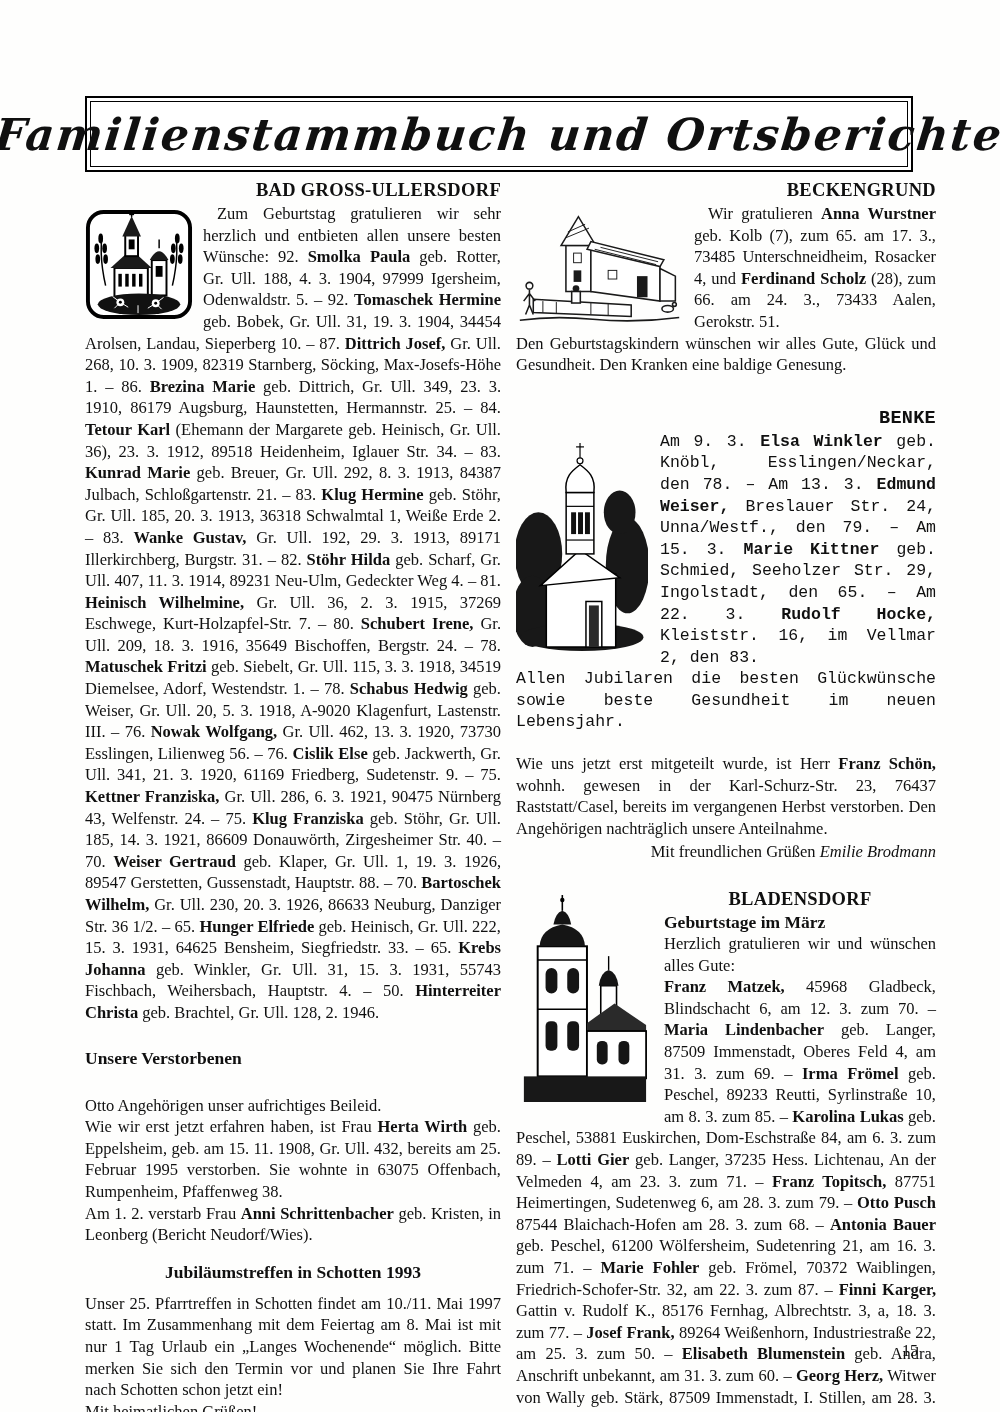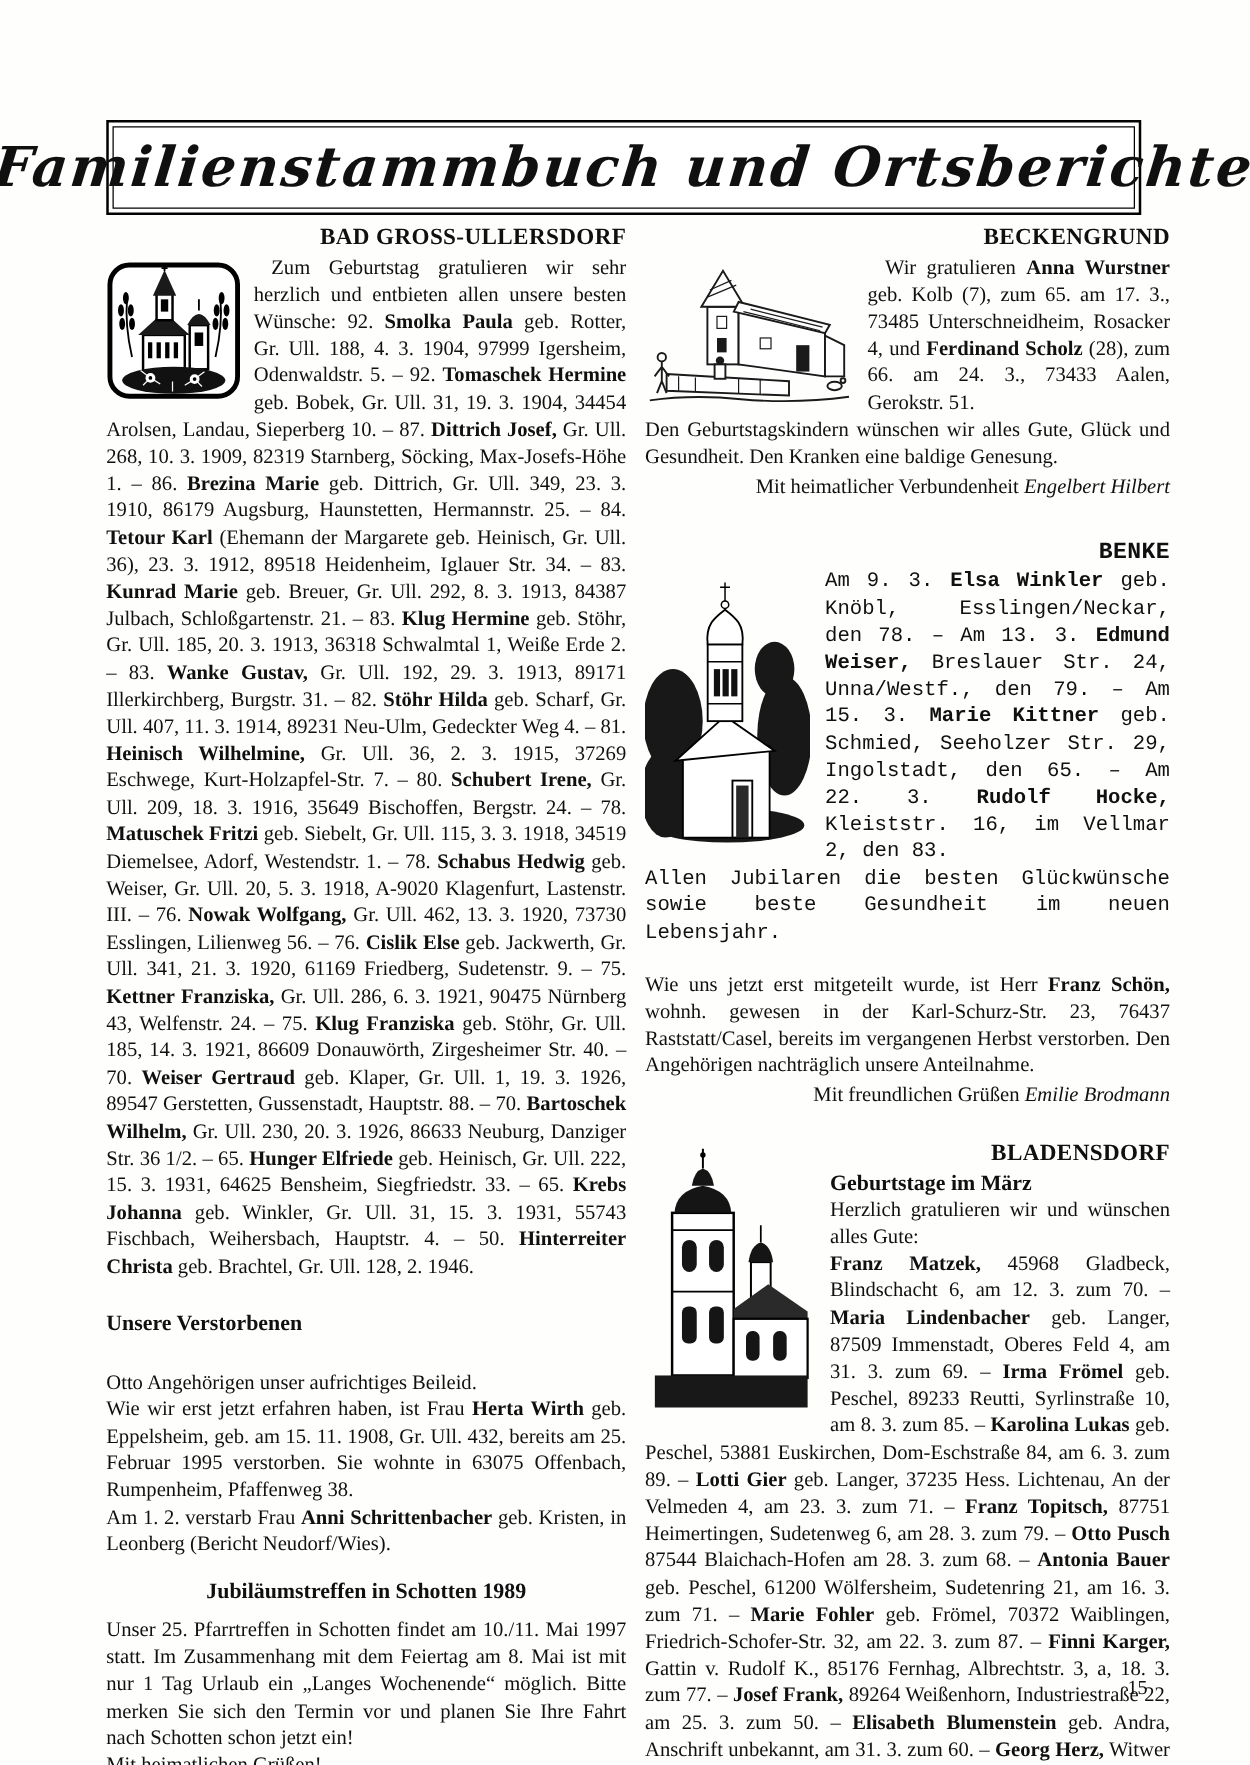--- a/index.html
+++ b/index.html
@@ -34,21 +34,21 @@
   .i3 { margin:4px 12px 2px 0; }
   .i4 { margin:2px 12px 2px 0; }
   .sec-verstorbene { margin-top:24px; }
   .sec-verstorbene .sub-heading { margin-bottom:26px; }
   .p-gap { margin-top:10px; }
   .sec-jubilaeum { margin-top:16px; }
   .sec-jubilaeum .sub-heading { text-align:center; margin-bottom:10px; }
   .sec-benke { margin-top:32px;font-family:Liberation Mono, monospace; }
   .sec-schoen { margin-top:20px; }
   .sec-bladensdorf { margin-top:26px; }
-  .heading-left { text-align:right; padding-left:10px; }
+  .heading-left { text-align:center; padding-left:10px; }
   .pt7 { margin-top:7px; }
   .page-number { position:absolute; top:1342px; left:902px; font-size:16px; }
   svg { display:block; }
 </style>
 </head>
 <body>
 
 <div class="page">
 
   <div class="masthead">
@@ -117,21 +117,21 @@
     </section>
 
     <section class="sec-verstorbene">
       <h4 class="sub-heading">Unsere Verstorbenen</h4>
       <p class="body">Otto Angehörigen unser aufrichtiges Beileid.</p>
       <p class="body">Wie wir erst jetzt erfahren haben, ist Frau <b>Herta Wirth</b> geb. Eppelsheim, geb. am 15. 11. 1908, Gr. Ull. 432, bereits am 25. Februar 1995 verstorben. Sie wohnte in 63075 Offenbach, Rumpenheim, Pfaffenweg 38.</p>
       <p class="body p-gap">Am 1. 2. verstarb Frau <b>Anni Schrittenbacher</b> geb. Kristen, in Leonberg (Bericht Neudorf/Wies).</p>
     </section>
 
     <section class="sec-jubilaeum">
-      <h4 class="sub-heading">Jubiläumstreffen in Schotten 1989</h4>
+      <h4 class="sub-heading">Jubiläumstreffen in Schotten 1993</h4>
       <p class="body">Unser 25. Pfarrtreffen in Schotten findet am 10./11. Mai 1997 statt. Im Zusammenhang mit dem Feiertag am 8. Mai ist mit nur 1 Tag Urlaub ein „Langes Wochenende“ möglich. Bitte merken Sie sich den Termin vor und planen Sie Ihre Fahrt nach Schotten schon jetzt ein!</p>
       <div class="signoff-row">
         <span>Mit heimatlichen Grüßen!</span>
         <span>Euer <i>Bittner Hubert</i></span>
       </div>
     </section>
 
   </div>
 
   <div class="col col-right">
@@ -170,21 +170,20 @@
               <path d="M14 86 L14 102 M14 90 L8 98 M14 90 L20 98 M14 102 L10 112 M14 102 L18 112"></path>
               <ellipse cx="158" cy="106" rx="6" ry="3.5"></ellipse>
               <circle cx="165" cy="101.5" r="2"></circle>
               <path d="M4 118 Q40 113 80 117 Q125 121 170 115"></path>
             </g>
           </svg>
         </span>
         <p class="body indent">Wir gratulieren <b>Anna Wurstner</b> geb. Kolb (7), zum 65. am 17. 3., 73485 Unterschneidheim, Rosacker 4, und <b>Ferdinand Scholz</b> (28), zum 66. am 24. 3., 73433 Aalen, Gerokstr. 51.</p>
         <p class="body">Den Geburtstagskindern wünschen wir alles Gute, Glück und Gesundheit. Den Kranken eine baldige Genesung.</p>
       </div>
-      <div class="signoff">Mit heimatlicher Verbundenheit <i>Engelbert Hilbert</i></div>
     </section>
 
     <section class="sec-benke">
       <h3 class="section-heading">BENKE</h3>
       <div>
         <span class="illust i3">
           <svg viewBox="0 0 132 220" width="132" height="218">
             <g fill="#181818">
               <ellipse cx="22" cy="120" rx="24" ry="42"></ellipse>
               <ellipse cx="16" cy="178" rx="20" ry="36"></ellipse>

